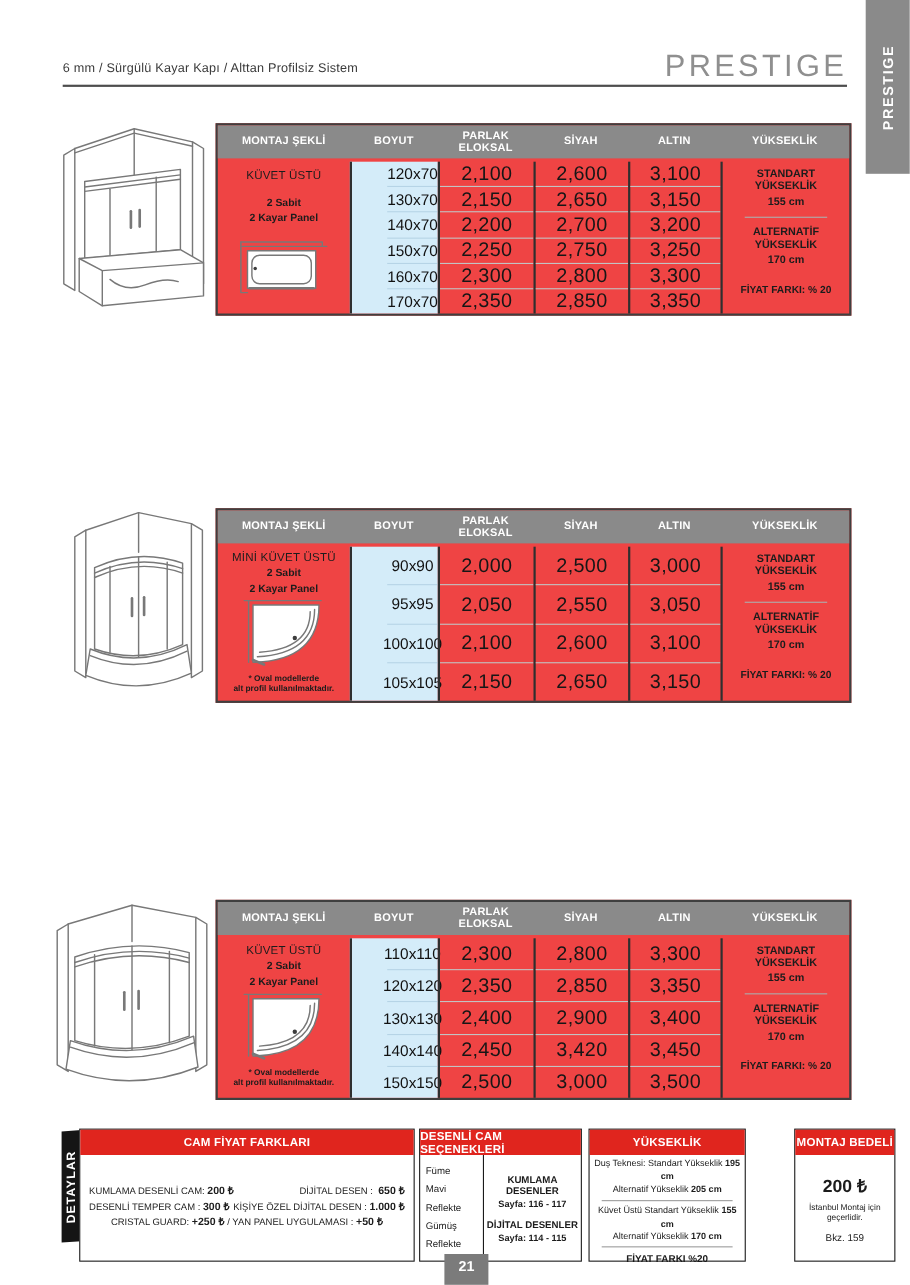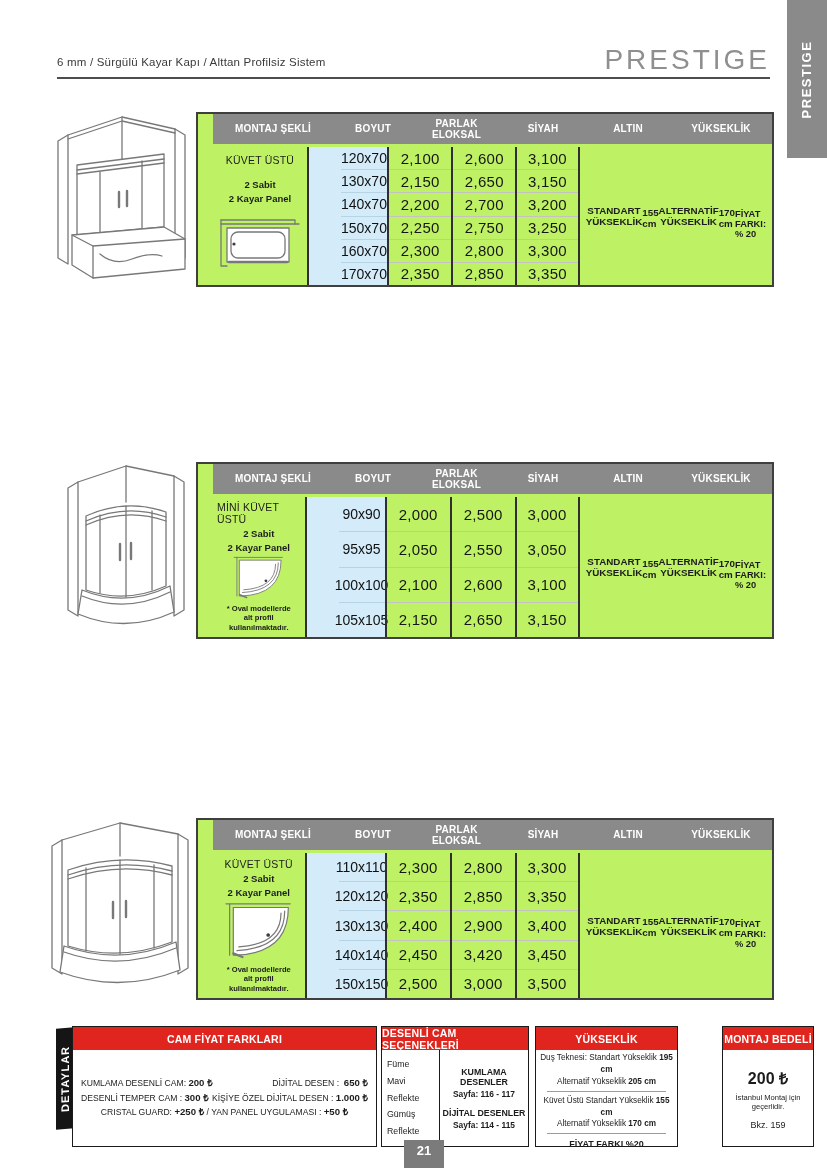--- a/index.html
+++ b/index.html
@@ -17,45 +17,45 @@
   .side-tab {
     position:absolute; right:0; top:0; width:40px; height:158px; background:#8a8a8a;
     display:flex; align-items:center; justify-content:center;
   }
   .side-tab span { transform:rotate(-90deg); color:#fff; font-weight:bold; font-size:13px; letter-spacing:1.5px; white-space:nowrap; }
 
   
   .section { position:absolute; left:0; width:827px; }
   .illus { position:absolute; left:48px; top:0; }
   .illus svg { display:block; }
-  .ptable { position:absolute; left:196px; top:4px; width:578px; border:2px solid #3f3f3f; background:#bef264;padding-left:15px; }
+  .ptable { position:absolute; left:196px; top:4px; width:578px; border:2px solid #3f3f3f; background:#ef4444; }
   .thead { display:flex; height:30px; background:#8a8a8a; margin-bottom:3px; }
   .thead .hc {
     color:#fff; font-weight:bold; font-size:10px; letter-spacing:.2px;
     display:flex; align-items:center; justify-content:center; text-align:center;
     white-space:pre-line; line-height:1.15;
   }
   .tbody { display:flex; }
   .c-montaj{width:120px;} .c-boyut{width:80px;} .c-parlak{width:87px;} .c-siyah{width:86px;} .c-altin{width:84px;} .c-height{flex:1;}
   .tbody > div + div { border-left:2px solid #2f2f2f; }
   .col { display:flex; flex-direction:column; }
   .col .rc { flex:1; display:flex; align-items:center; justify-content:center; border-bottom:1px solid #c3c3c3; }
   .col .rc:last-child { border-bottom:none; }
   .col-boyut { background:#d4ecf9; }
   .col-boyut .rc { border-bottom:1px solid #b6d4e6; font-size:14px; color:#111;margin-left:32px; }
-  .price { font-size:15px; letter-spacing:.3px; color:#161616; }
+  .price { font-size:18px; letter-spacing:.3px; color:#161616; }
 
   .montaj-cell { display:flex; flex-direction:column; align-items:center; padding:7px 4px 5px 4px; }
   .montaj-title { font-weight:normal; font-size:10.5px; letter-spacing:.2px; }
   .montaj-sub { font-weight:bold; font-size:9.5px; margin-top:3px; }
   .montaj-gap { height:10px; }
   .montaj-cell svg { margin-top:auto; margin-bottom:auto; display:block; }
   .footnote { font-weight:bold; font-size:7.6px; text-align:center; line-height:1.25; margin-top:2px; }
 
-  .height-cell { display:flex; flex-direction:row; align-items:center; justify-content:center; padding:6px 6px; }
+  .height-cell { display:flex; flex-direction:column; align-items:center; padding:6px 6px; }
   .h-label { font-weight:bold; font-size:9.8px; text-align:center; }
   .h-value { font-weight:bold; font-size:9.8px; margin-top:3px; }
   .h-div { width:72%; border-top:1px solid #adadad; margin:8px 0; }
   .h-fark { font-weight:bold; font-size:9.3px; margin-top:16px; }
 
   
   .details { position:absolute; left:56px; top:1026px; width:719px; height:107px; }
   .det-tab {
     position:absolute; left:0; top:2px; width:18px; height:101px; background:#151515;
     transform:skewY(-4deg); display:flex; align-items:center; justify-content:center;

